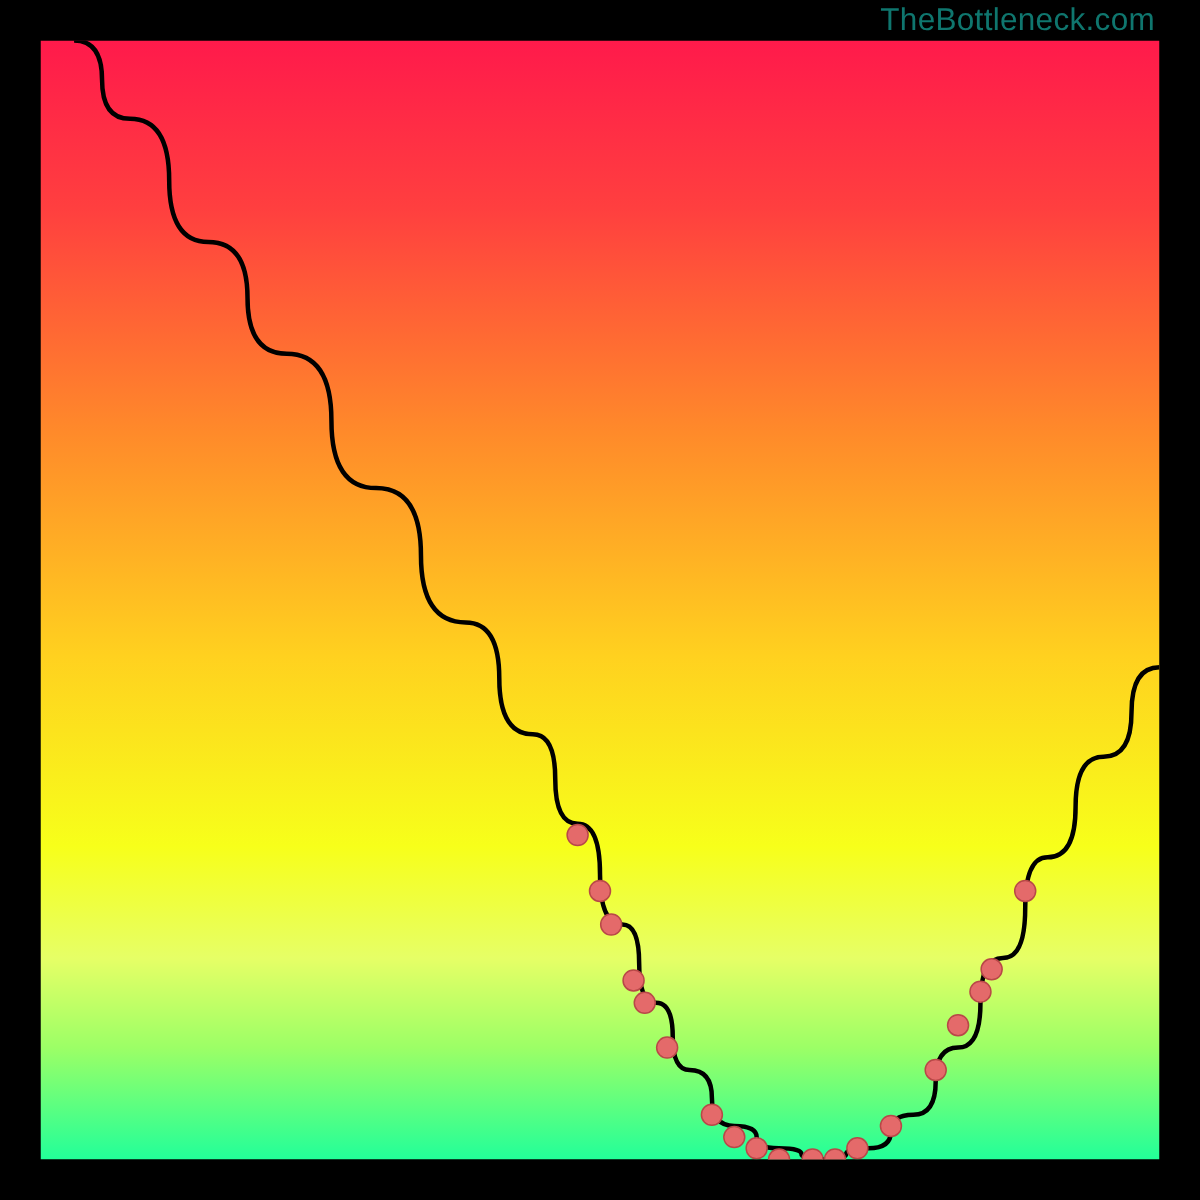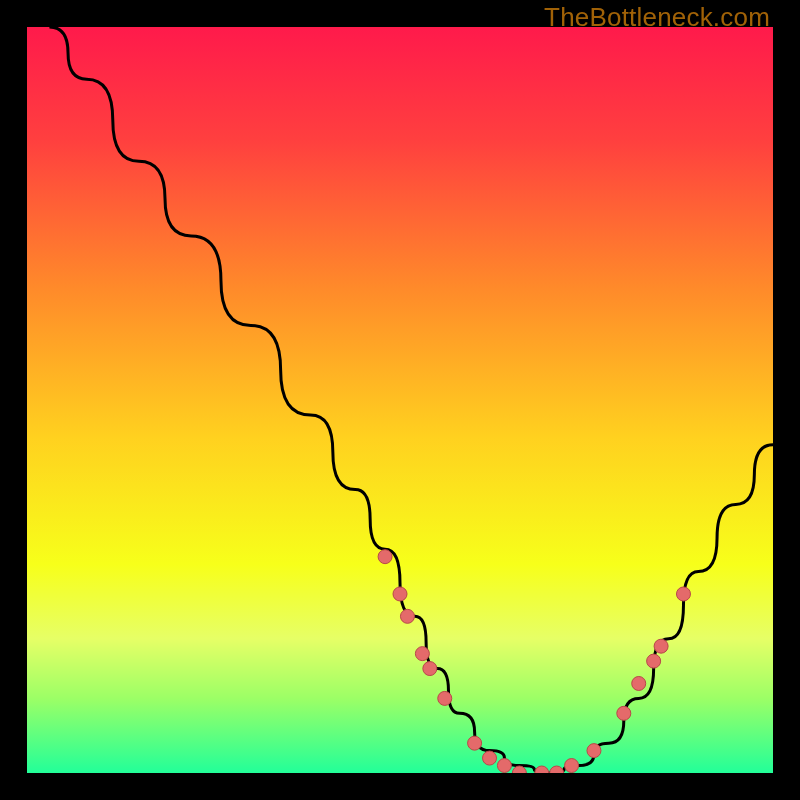--- a/index.html
+++ b/index.html
@@ -16,23 +16,23 @@
     position: absolute;
     left: 0;
     top: 0;
     width: 746px;
     height: 746px;
   }
   .watermark {
     position: absolute;
     top: 2px;
     right: 30px;
-    color: #a16207;
+    color: #0f766e;
     font-family: Arial, Helvetica, sans-serif;
-    font-size: 26px;
+    font-size: 21px;
     font-weight: 500;
     letter-spacing: 0.2px;
   }
 </style>
 </head>
 <body>
 
 <div class="watermark">TheBottleneck.com</div>
 
 <div class="frame">

